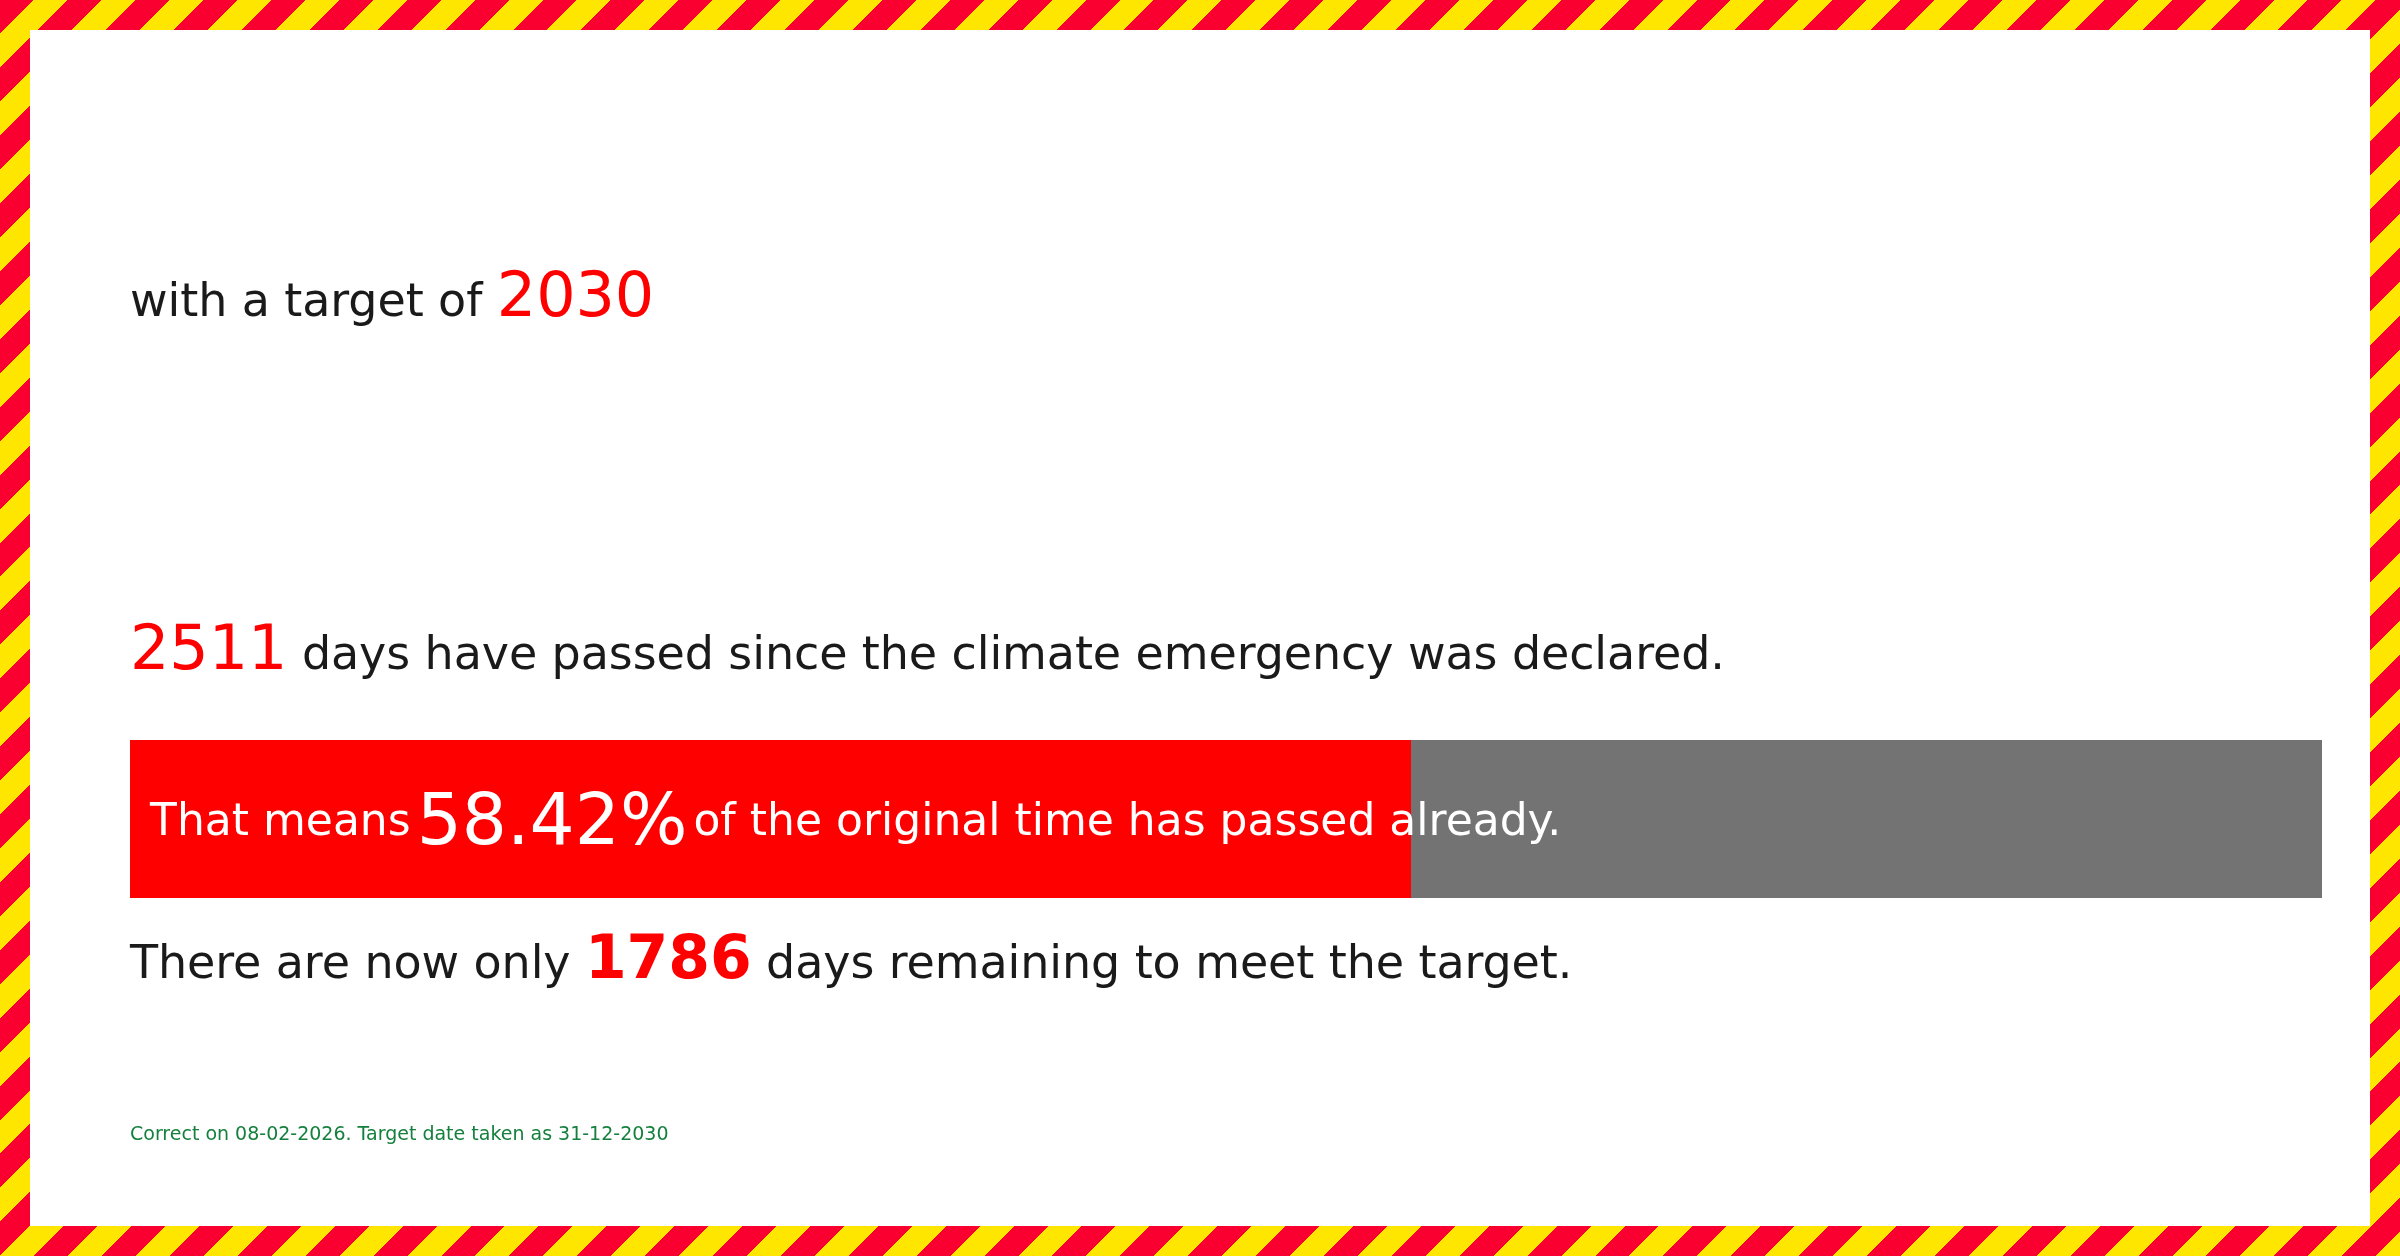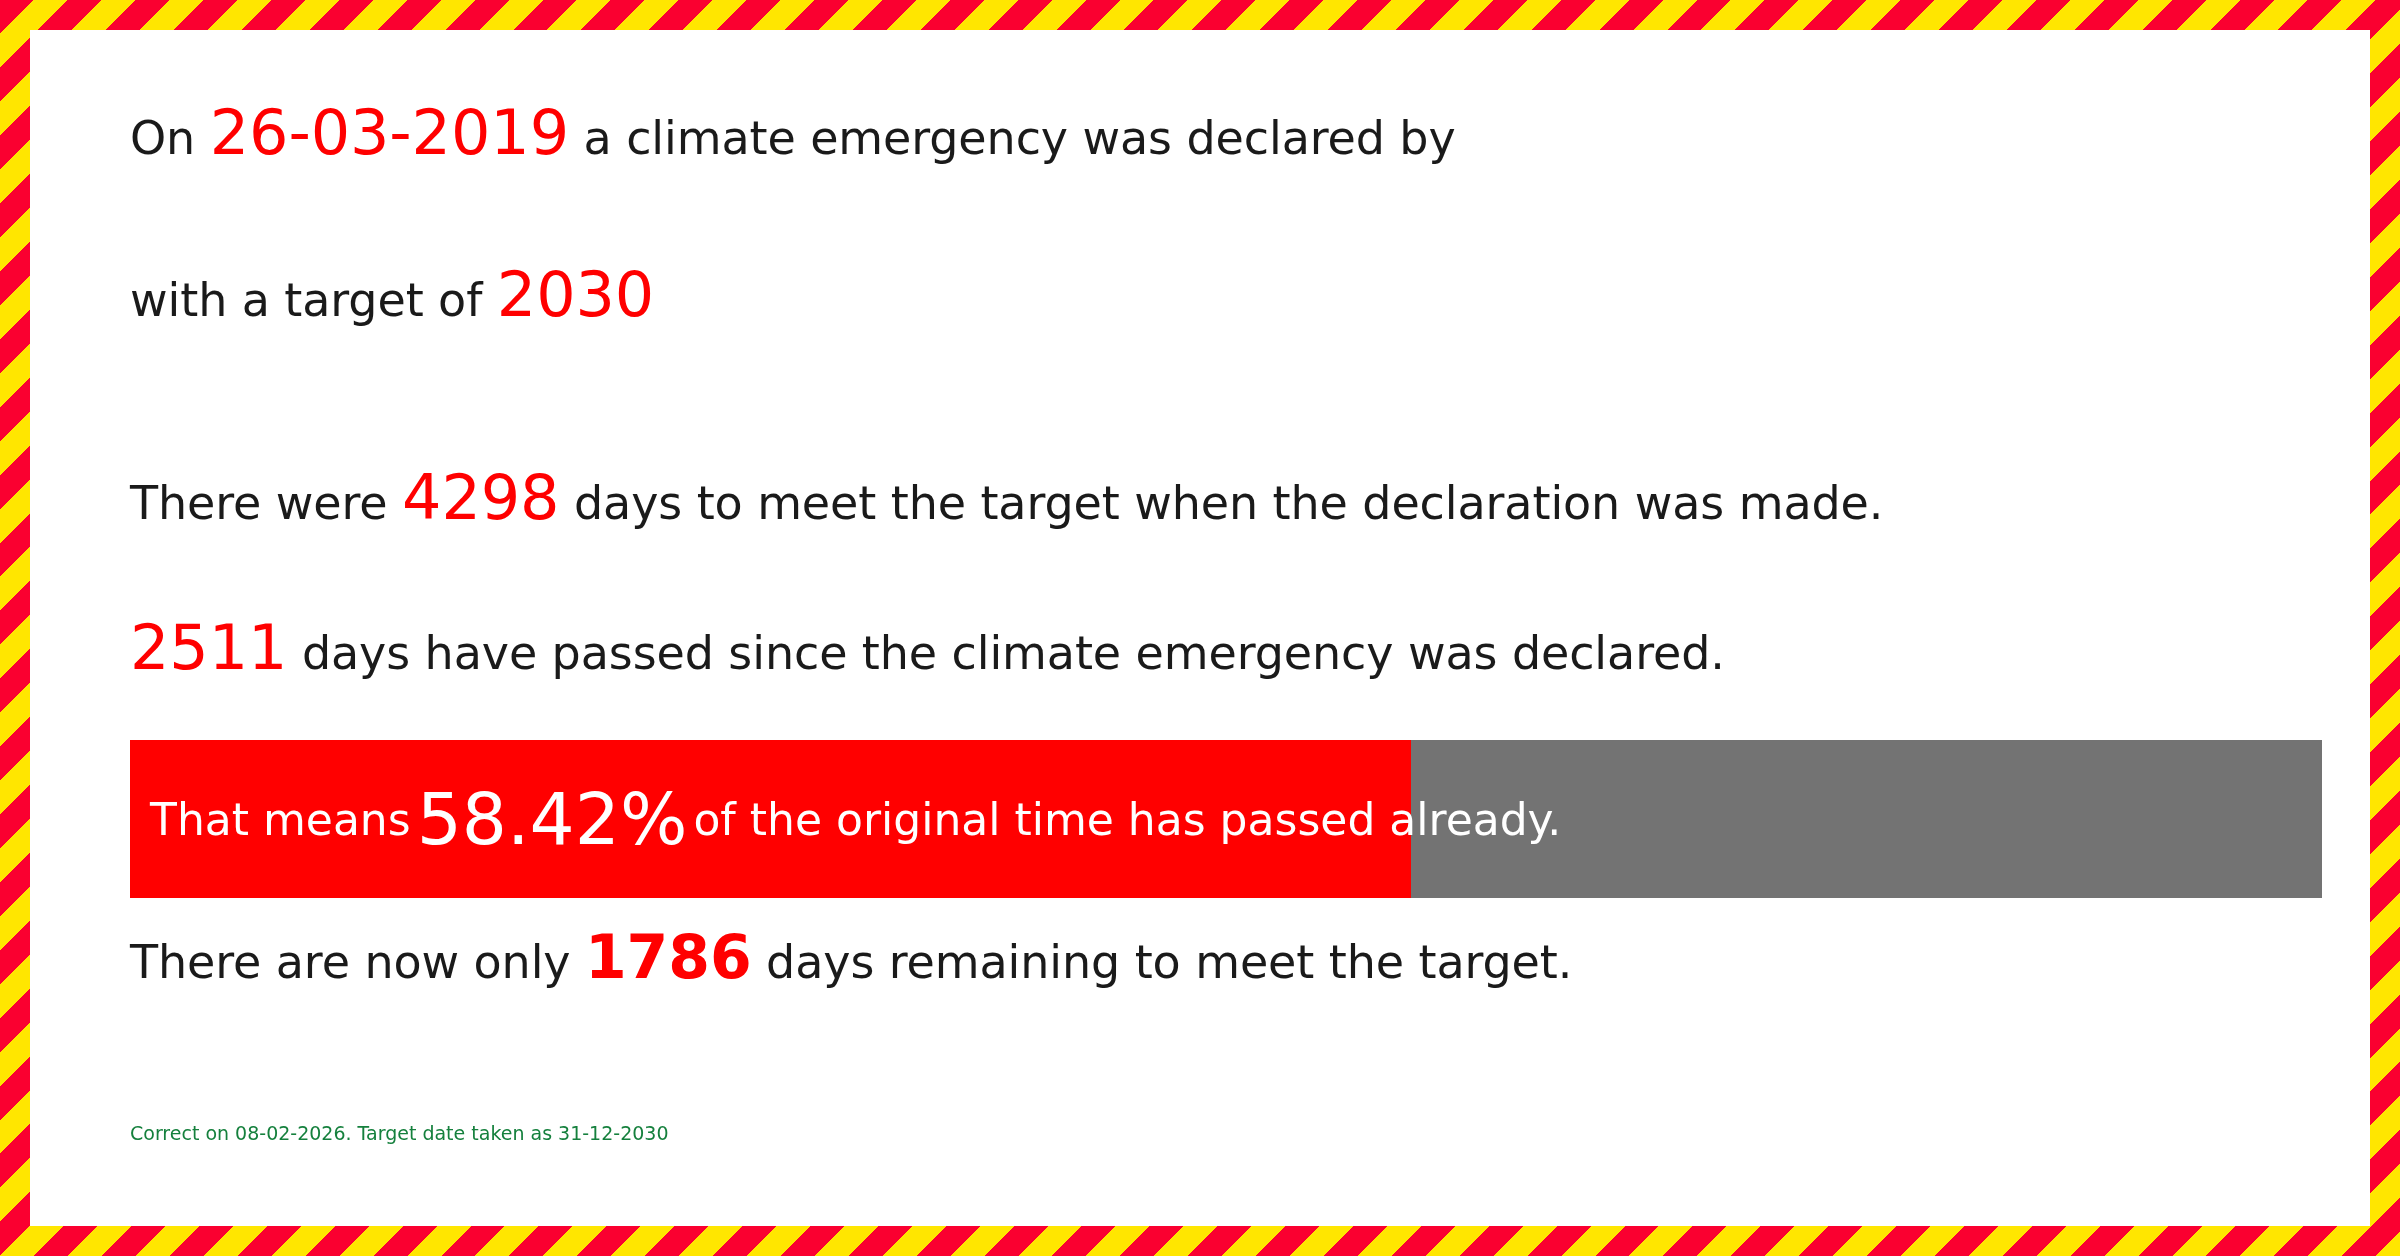--- a/index.html
+++ b/index.html
@@ -147,26 +147,24 @@
     color: #15803d;
   }
   #footer div { white-space: nowrap; }
 </style>
 </head>
 <body>
 
 <div id="poster">
   <div id="card">
 
-    <div class="line" id="line-declared"><span>On </span><span class="big-red">26-03-2019</span><span> a climate emergency was declared by</span></div>
 
 
     <div class="line" id="line-target"><span>with a target of </span><span class="big-red">2030</span></div>
 
-    <div class="line" id="line-original-days"><span>There were </span><span class="big-red">4298</span><span> days to meet the target when the declaration was made.</span></div>
 
     <div class="line" id="line-days-passed"><span class="big-red">2511</span><span> days have passed since the climate emergency was declared.</span></div>
 
     <div id="progress-bar">
       <div id="progress-fill" style="width: 58.42%;"></div>
       <div id="progress-label">
           <span>That means </span>
           <span class="pct">58.42%</span>
           <span> of the original time has passed already.</span>
         </div>

